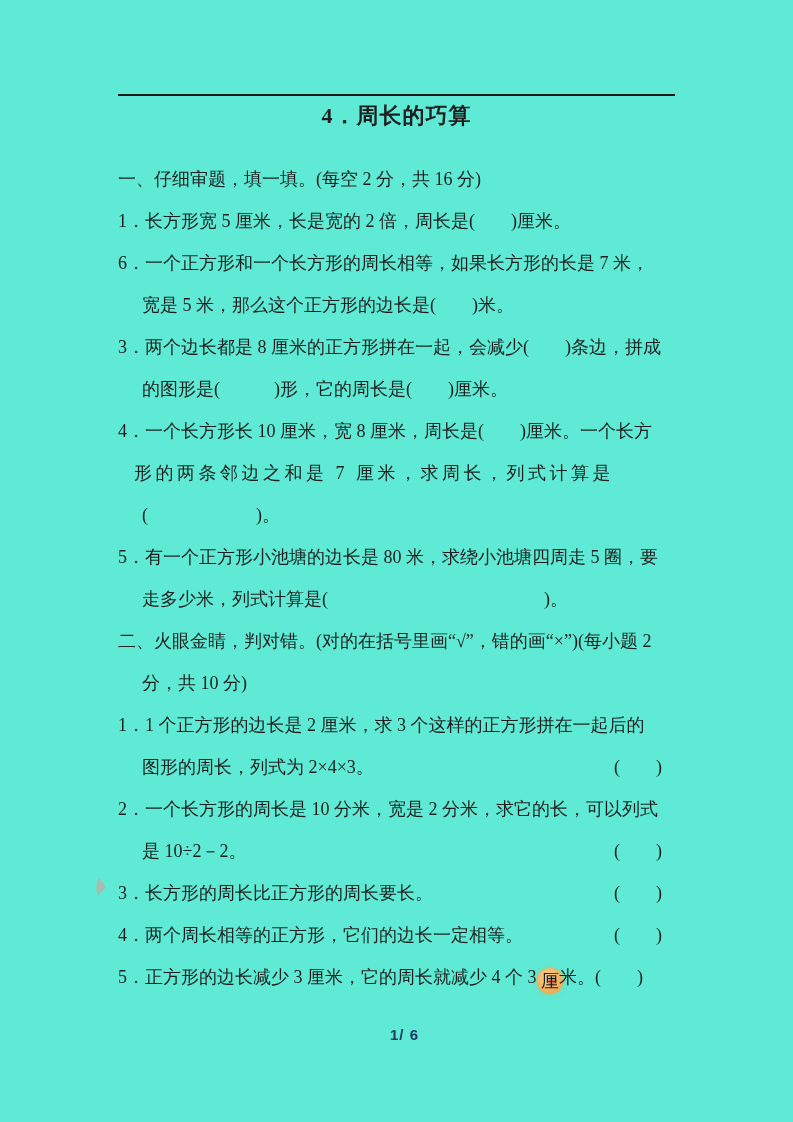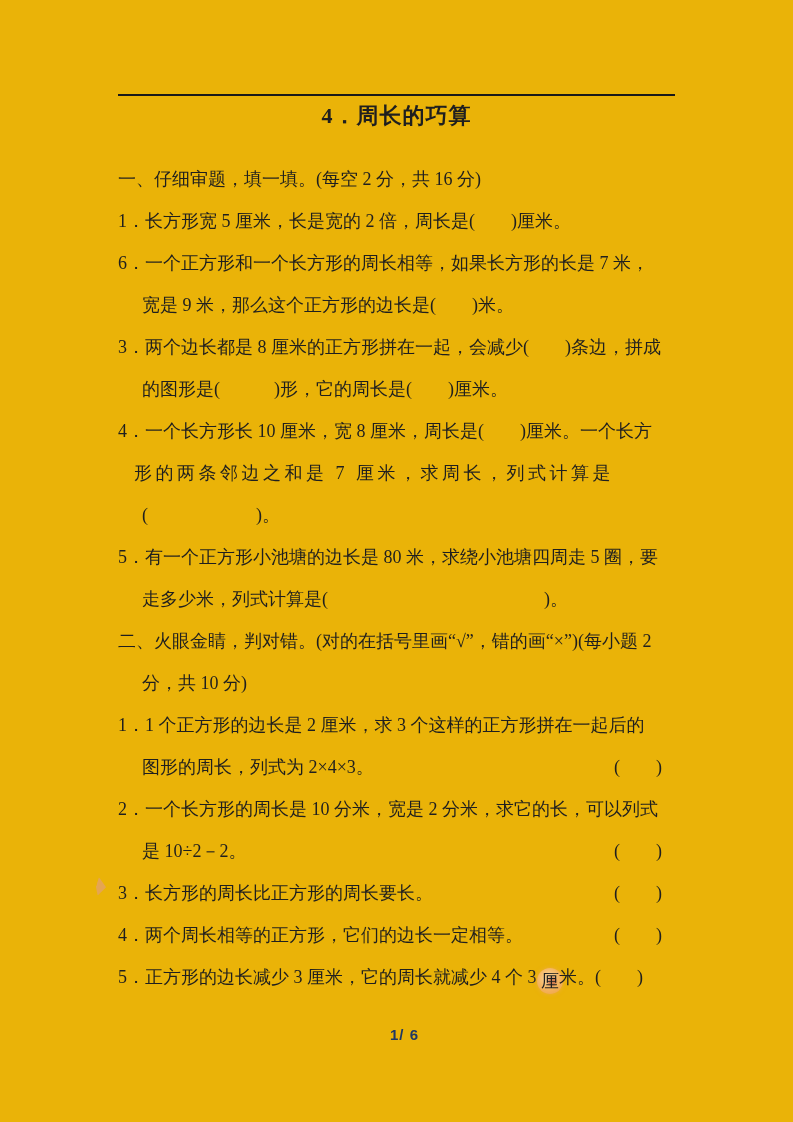--- a/index.html
+++ b/index.html
@@ -1,19 +1,19 @@
 <!DOCTYPE html>
 <html><head>
 <meta charset="utf-8">
 <style>
   html,body{margin:0;padding:0;background:#ffffff;}
   .page{
     position:relative;
     width:793px;height:1122px;
-    background:#eab308;
+    background:#5eead4;
     overflow:hidden;
     font-family:"Liberation Serif","DejaVu Serif",serif;
     color:#1f1f1f;
   }
   .rule{
     position:absolute;left:118px;top:94px;width:557px;
     border-top:2px solid #191919;height:0;
   }
   .title{
     position:absolute;top:101px;left:0;width:100%;
@@ -59,21 +59,21 @@
 
   <div class="title">4．周长的巧算</div>
 
   <div class="content">
 
     <div class="ln">一、仔细审题，填一填。(每空 2 分，共 16 分)</div>
 
     <div class="ln">1．长方形宽 5 厘米，长是宽的 2 倍，周长是(　　)厘米。</div>
 
     <div class="ln">6．一个正方形和一个长方形的周长相等，如果长方形的长是 7 米，</div>
-    <div class="ln ind">宽是 9 米，那么这个正方形的边长是(　　)米。</div>
+    <div class="ln ind">宽是 5 米，那么这个正方形的边长是(　　)米。</div>
 
     <div class="ln">3．两个边长都是 8 厘米的正方形拼在一起，会减少(　　)条边，拼成</div>
     <div class="ln ind">的图形是(　　　)形，它的周长是(　　)厘米。</div>
 
     <div class="ln">4．一个长方形长 10 厘米，宽 8 厘米，周长是(　　)厘米。一个长方</div>
     <div class="ln ind-sm spread">形的两条邻边之和是 7 厘米，求周长，列式计算是</div>
     <div class="ln ind">(　　　　　　)。</div>
 
     <div class="ln">5．有一个正方形小池塘的边长是 80 米，求绕小池塘四周走 5 圈，要</div>
     <div class="ln ind">走多少米，列式计算是(　　　　　　　　　　　　)。</div>

